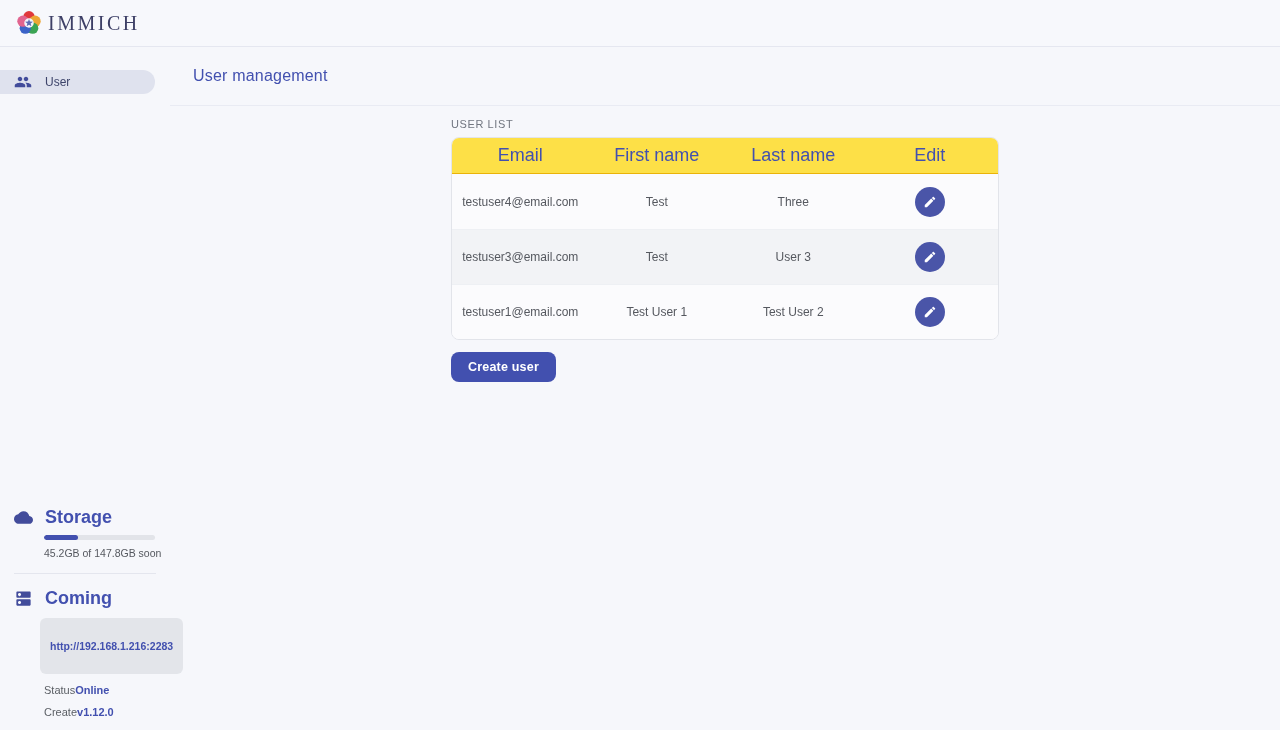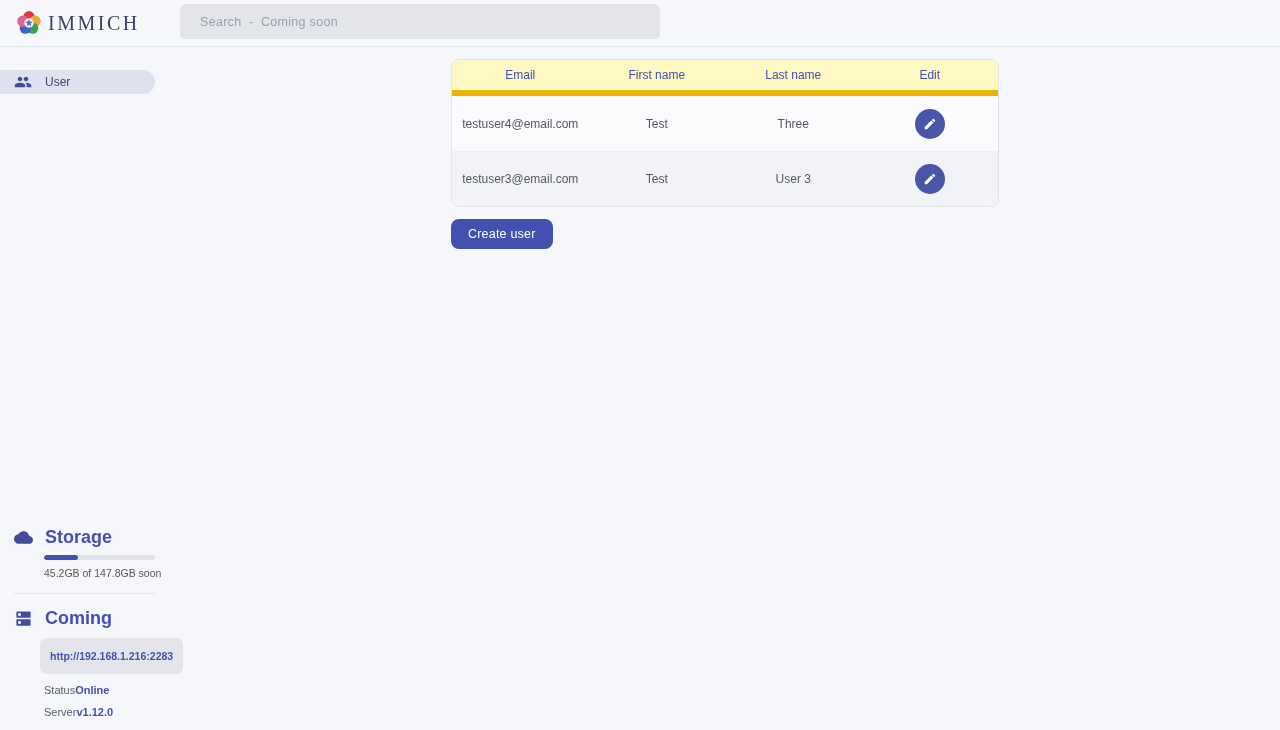--- a/index.html
+++ b/index.html
@@ -70,21 +70,21 @@
   .progress-track {
     margin:7px 0 0 44px; width:111px; height:5px;
     background:#e2e4e9; border-radius:3px; overflow:hidden;
   }
   .progress-fill { height:100%; background:#4250af; border-radius:3px; }
   .usage-text { margin:7px 0 0 44px; font-size:10.5px; color:#55585f; }
   .sb-divider { margin:14px 14px 14px 14px; border-top:1px solid #e4e6ee; }
   .url-chip {
     display:inline-block; margin:9px 0 0 40px;
     background:#e3e5ea; border-radius:6px;
-    padding:12px 10px;
+    padding:22px 10px;
     font-size:10.5px; font-weight:bold; color:#4250af;
   }
   .kv-row {
     display:flex; justify-content:flex-start;
     margin:10px 15px 0 44px;
     font-size:11px;
   }
   .kv-row .kv-label { color:#5c6066; }
   .kv-row .kv-value { color:#4250af; font-weight:bold; }
 
@@ -100,22 +100,22 @@
   .section-label {
     font-size:11px; color:#717680; letter-spacing:0.6px; margin-bottom:7px;
   }
   .user-table {
     border:1px solid #e2e4ea; border-radius:8px;
     overflow:hidden; background:#fdfdfe;
   }
   .thead {
     display:grid; grid-template-columns:repeat(4, 1fr);
     height:36px; align-items:center; text-align:center;
-    font-size:12px; font-weight:500; color:#4250af;
-    background:#fef9c3; border-bottom:6px solid #eab308;
+    font-size:18px; font-weight:500; color:#4250af;
+    background:#fde047; border-bottom:1px solid #eab308;
   }
   .trow {
     display:grid; grid-template-columns:repeat(4, 1fr);
     height:55px; align-items:center; text-align:center;
     font-size:12px; color:#55585f;
   }
   .trow:nth-child(odd) { background:#f2f3f6; }
   .trow:nth-child(even) { background:#fbfbfd; }
   .trow + .trow { border-top:1px solid #eef0f4; }
   .edit-btn {
@@ -123,21 +123,21 @@
     background:#4a55a8; border:none; cursor:pointer;
     display:flex; align-items:center; justify-content:center;
     margin:0 auto;
   }
   .create-btn {
     margin-top:12px;
     background:#4250af; color:#ffffff;
     border:none; border-radius:8px;
     padding:8px 17px;
     font-family:"Liberation Sans", sans-serif;
-    font-size:12.5px; font-weight:normal; letter-spacing:0.2px;
+    font-size:12.5px; font-weight:bold; letter-spacing:0.2px;
     cursor:pointer;
   }
   .icon-indigo { fill:#424c9b; }
 </style>
 </head>
 <body>
 
 <header class="app-header">
   <div class="logo">
     <svg class="logo-mark" viewBox="0 0 24 24">
@@ -145,21 +145,20 @@
       <circle cx="17.6" cy="10.3" r="5.2" fill="#eca735"></circle>
       <circle cx="15.4" cy="16.8" r="5.2" fill="#3ba454"></circle>
       <circle cx="8.6" cy="16.8" r="5.2" fill="#3b63c8"></circle>
       <circle cx="6.4" cy="10.3" r="5.2" fill="#e1648f"></circle>
       <circle cx="12" cy="12" r="4.4" fill="#f3f4fa"></circle>
       <polygon fill="#5b6bb5" points="12,8.2 12.9,10.7 15.6,10.8 13.5,12.5 14.2,15.1 12,13.6 9.8,15.1 10.5,12.5 8.4,10.8 11.1,10.7"></polygon>
     </svg>
     <span class="logo-text">IMMICH</span>
   </div>
 
-  <input class="search-bar" type="text" placeholder="Search  -  Coming soon" style="">
 
 </header>
 
 <div class="body-wrap">
 
   <aside class="sidebar">
     <div class="nav-pill">
       <svg width="18" height="18" viewBox="0 0 24 24" class="icon-indigo">
         <path d="M16 11c1.66 0 2.99-1.34 2.99-3S17.66 5 16 5c-1.66 0-3 1.34-3 3s1.34 3 3 3zm-8 0c1.66 0 2.99-1.34 2.99-3S9.66 5 8 5C6.34 5 5 6.34 5 8s1.34 3 3 3zm0 2c-2.33 0-7 1.17-7 3.5V19h14v-2.5c0-2.33-4.67-3.5-7-3.5zm8 0c-.29 0-.62.02-.97.05 1.16.84 1.97 1.97 1.97 3.45V19h6v-2.5c0-2.33-4.67-3.5-7-3.5z"></path>
       </svg>
@@ -188,29 +187,33 @@
         </svg>
         <span class="sb-title">Coming</span>
       </div>
       <span class="url-chip">http://192.168.1.216:2283</span>
 
       <div class="kv-row">
         <span class="kv-label">Status</span>
         <span class="kv-value">Online</span>
       </div>
       <div class="kv-row">
-        <span class="kv-label">Server</span>
+        <span class="kv-label">Create</span>
         <span class="kv-value">v1.12.0</span>
       </div>
     </div>
   </aside>
 
   <main class="main">
+    <div class="page-header">
+      <h1 class="page-title">User management</h1>
+    </div>
 
     <div class="main-content">
+      <div class="section-label">USER LIST</div>
 
       <div class="user-table">
         <div class="thead">
           <div>Email</div>
           <div>First name</div>
           <div>Last name</div>
           <div>Edit</div>
         </div>
 
         <div class="trow">
@@ -232,18 +235,30 @@
           <div>User 3</div>
           <div>
             <button class="edit-btn">
               <svg width="14" height="14" viewBox="0 0 24 24" fill="#ffffff">
                 <path d="M3 17.25V21h3.75L17.81 9.94l-3.75-3.75L3 17.25zM20.71 7.04c.39-.39.39-1.02 0-1.41l-2.34-2.34c-.39-.39-1.02-.39-1.41 0l-1.83 1.83 3.75 3.75 1.83-1.83z"></path>
               </svg>
             </button>
           </div>
         </div>
 
+        <div class="trow">
+          <div>testuser1@email.com</div>
+          <div>Test User 1</div>
+          <div>Test User 2</div>
+          <div>
+            <button class="edit-btn">
+              <svg width="14" height="14" viewBox="0 0 24 24" fill="#ffffff">
+                <path d="M3 17.25V21h3.75L17.81 9.94l-3.75-3.75L3 17.25zM20.71 7.04c.39-.39.39-1.02 0-1.41l-2.34-2.34c-.39-.39-1.02-.39-1.41 0l-1.83 1.83 3.75 3.75 1.83-1.83z"></path>
+              </svg>
+            </button>
+          </div>
+        </div>
       </div>
 
       <button class="create-btn">Create user</button>
     </div>
   </main>
 </div>
 
 </body></html>

